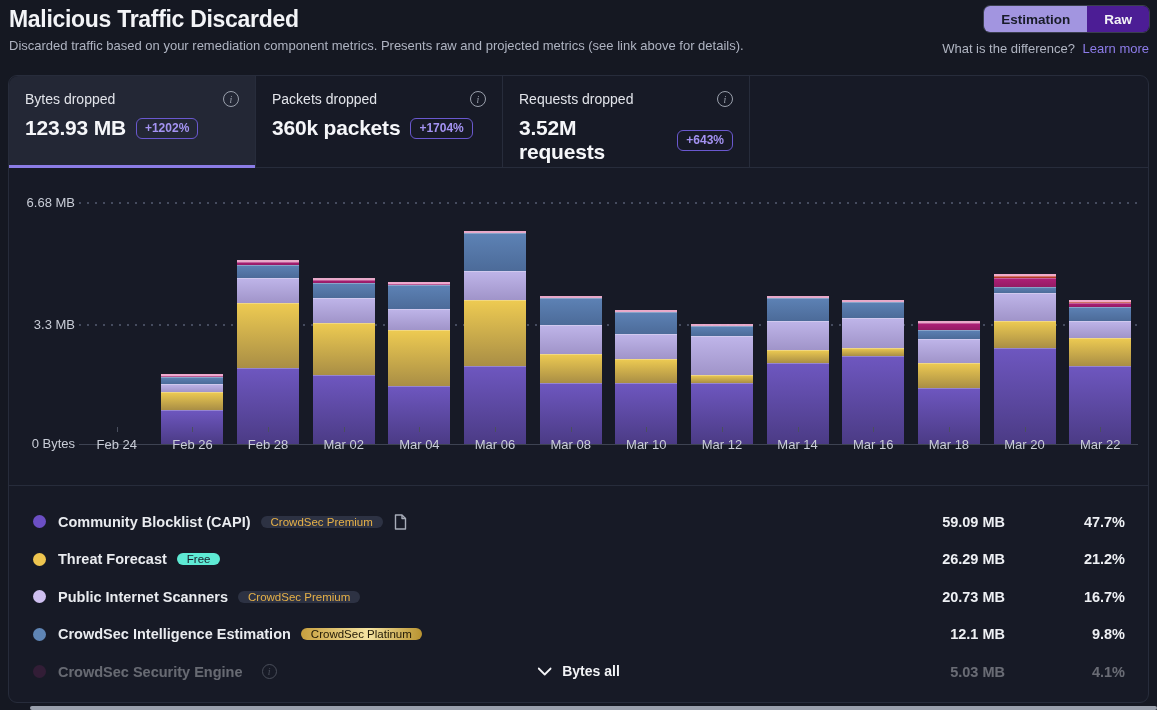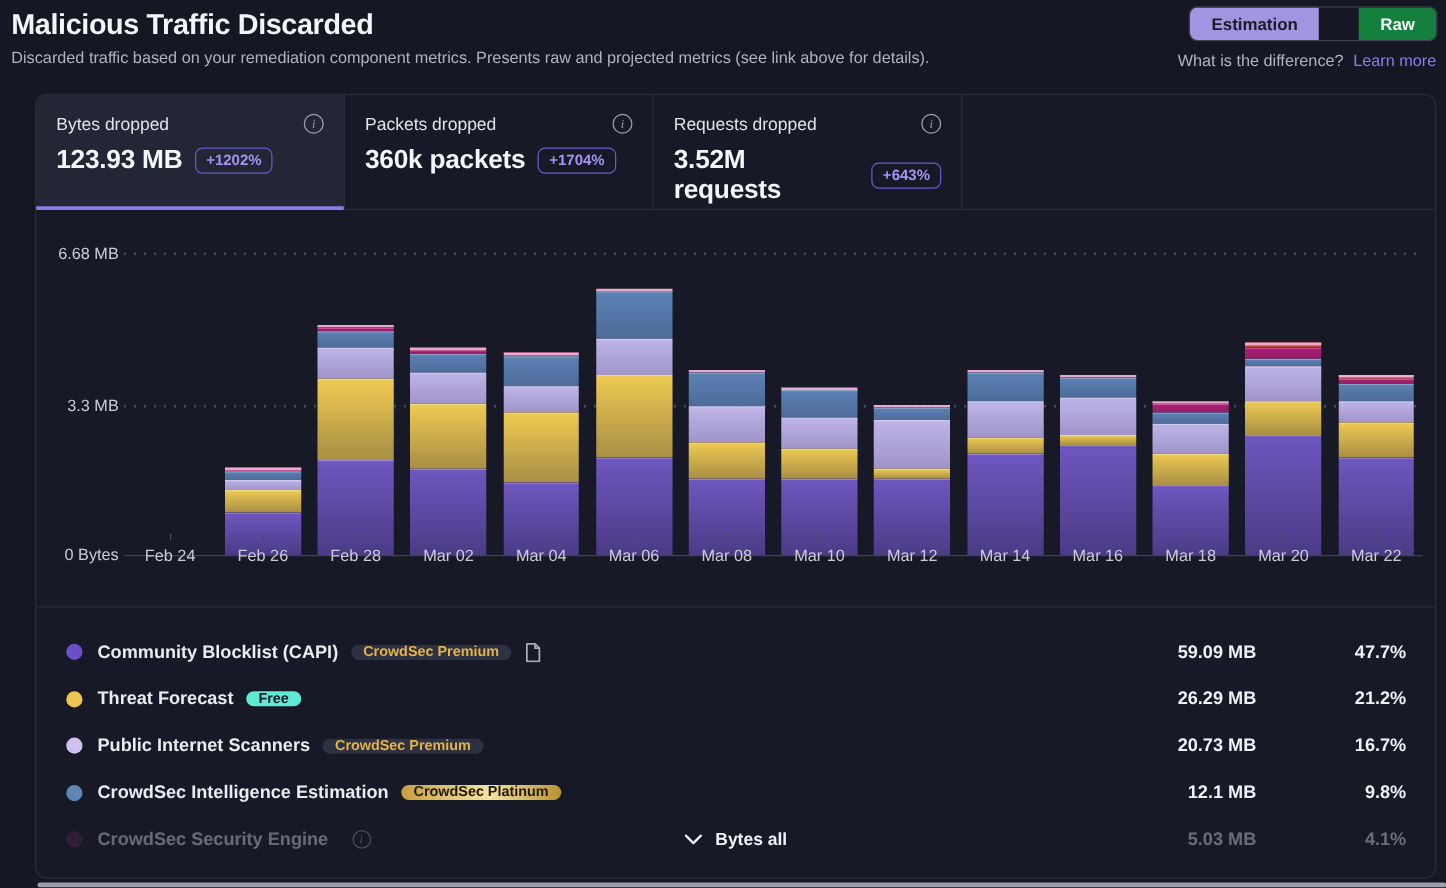--- a/index.html
+++ b/index.html
@@ -10,26 +10,26 @@
     color:#e9ebef;
     position:relative;
   }
   
   .header { position:absolute; top:0; left:0; right:0; height:75px; }
   .page-title { position:absolute; left:9px; top:6px; font-size:23px; font-weight:800; color:#f3f4f7; letter-spacing:-0.3px; }
   .page-subtitle { position:absolute; left:9px; top:38px; font-size:13px; color:#aeb3c1; }
   .segmented { position:absolute; right:7px; top:5px; height:28px; display:flex; border-radius:7px; overflow:hidden; border:1px solid #3a3f4e; }
   .seg-tab { display:flex; align-items:center; justify-content:center; padding:0 17px; font-size:13.5px; font-weight:700; cursor:pointer; }
   .seg-tab.active { background:#a295e0; color:#191c29; }
-  .seg-tab.inactive { background:#15803d; color:#f2f3f6;margin-left:32px; }
+  .seg-tab.inactive { background:#4c1d95; color:#f2f3f6; }
   .help-line { position:absolute; right:8px; top:41px; font-size:13px; color:#b0b5c2; }
   .help-line a { color:#8d7cea; text-decoration:none; margin-left:4px; cursor:pointer; }
 
   
-  .panel { position:absolute; left:8px; right:8px; top:75px; bottom:7px; background:#171a26; border:1px solid #272c3b; border-radius:9px;margin-left:20px; }
+  .panel { position:absolute; left:8px; right:8px; top:75px; bottom:7px; background:#171a26; border:1px solid #272c3b; border-radius:9px; }
 
   
   .cards { display:flex; height:92px; border-bottom:1px solid #272c3b; }
   .mcard { width:247px; padding:15px 16px 0 16px; border-right:1px solid #272c3b; position:relative; cursor:pointer; }
   .mcard:first-child { border-top-left-radius:9px; }
   .mcard.active { background:#232735; }
   .mcard.active::after { content:""; position:absolute; left:0; right:0; bottom:-1px; height:3px; background:#8b7ce6; }
   .mcard-top { display:flex; justify-content:space-between; align-items:center; font-size:14px; color:#e2e4ea; }
   .mcard-val-row { margin-top:9px; display:flex; align-items:center; gap:10px; }
   .mcard-value { font-size:21px; font-weight:800; color:#f5f6f9; letter-spacing:-0.2px; }
@@ -53,21 +53,21 @@
   .xtick { position:absolute; top:-6px; left:50%; width:1px; height:5px; background:#4a4f5e; }
 
   
   .divider { height:1px; background:#272c3b; }
   .legend { position:relative; padding-top:17px; height:218px; }
   .lrow { height:37.5px; display:flex; align-items:center; padding:0 23px 0 24px; cursor:pointer;justify-content:space-between; }
   .lrow.faded .lleft, .lrow.faded .lvalue, .lrow.faded .lpct { opacity:0.38; }
   .lleft { display:flex; align-items:center; flex:1; min-width:0; }
   .dot { width:13px; height:13px; border-radius:50%; margin-right:12px; flex:none; }
   .lname { font-size:14.5px; font-weight:700; color:#e9ebef; margin-right:10px; white-space:nowrap; }
-  .lbadge { font-size:11.5px; font-weight:700; padding:0 10px; border-radius:10px; white-space:nowrap; }
+  .lbadge { font-size:11.5px; font-weight:400; padding:0 10px; border-radius:10px; white-space:nowrap; }
   .badge-premium { background:#2d3243; color:#e6b148; }
   .badge-free { background:#5eead4; color:#191c29; }
   .badge-platinum { background:linear-gradient(95deg,#c79f3e,#f4e3a1 55%,#b8922f); color:#211906; }
   .doc-icon { margin-left:11px; display:inline-flex; cursor:pointer; }
   .lrow .info-icon { width:15px; height:15px; margin-left:9px; }
   .lvalue { margin-left:auto; width:110px; text-align:right; font-size:14.5px; font-weight:700; color:#eef0f4; }
   .lpct { width:120px; text-align:right; font-size:14.5px; font-weight:700; color:#eef0f4; }
   .show-all { position:absolute; left:50%; transform:translateX(-50%); top:177px; display:flex; align-items:center; gap:11px; font-size:14px; font-weight:700; color:#f2f3f6; cursor:pointer; background:none; border:none; font-family:inherit; }
 
   

